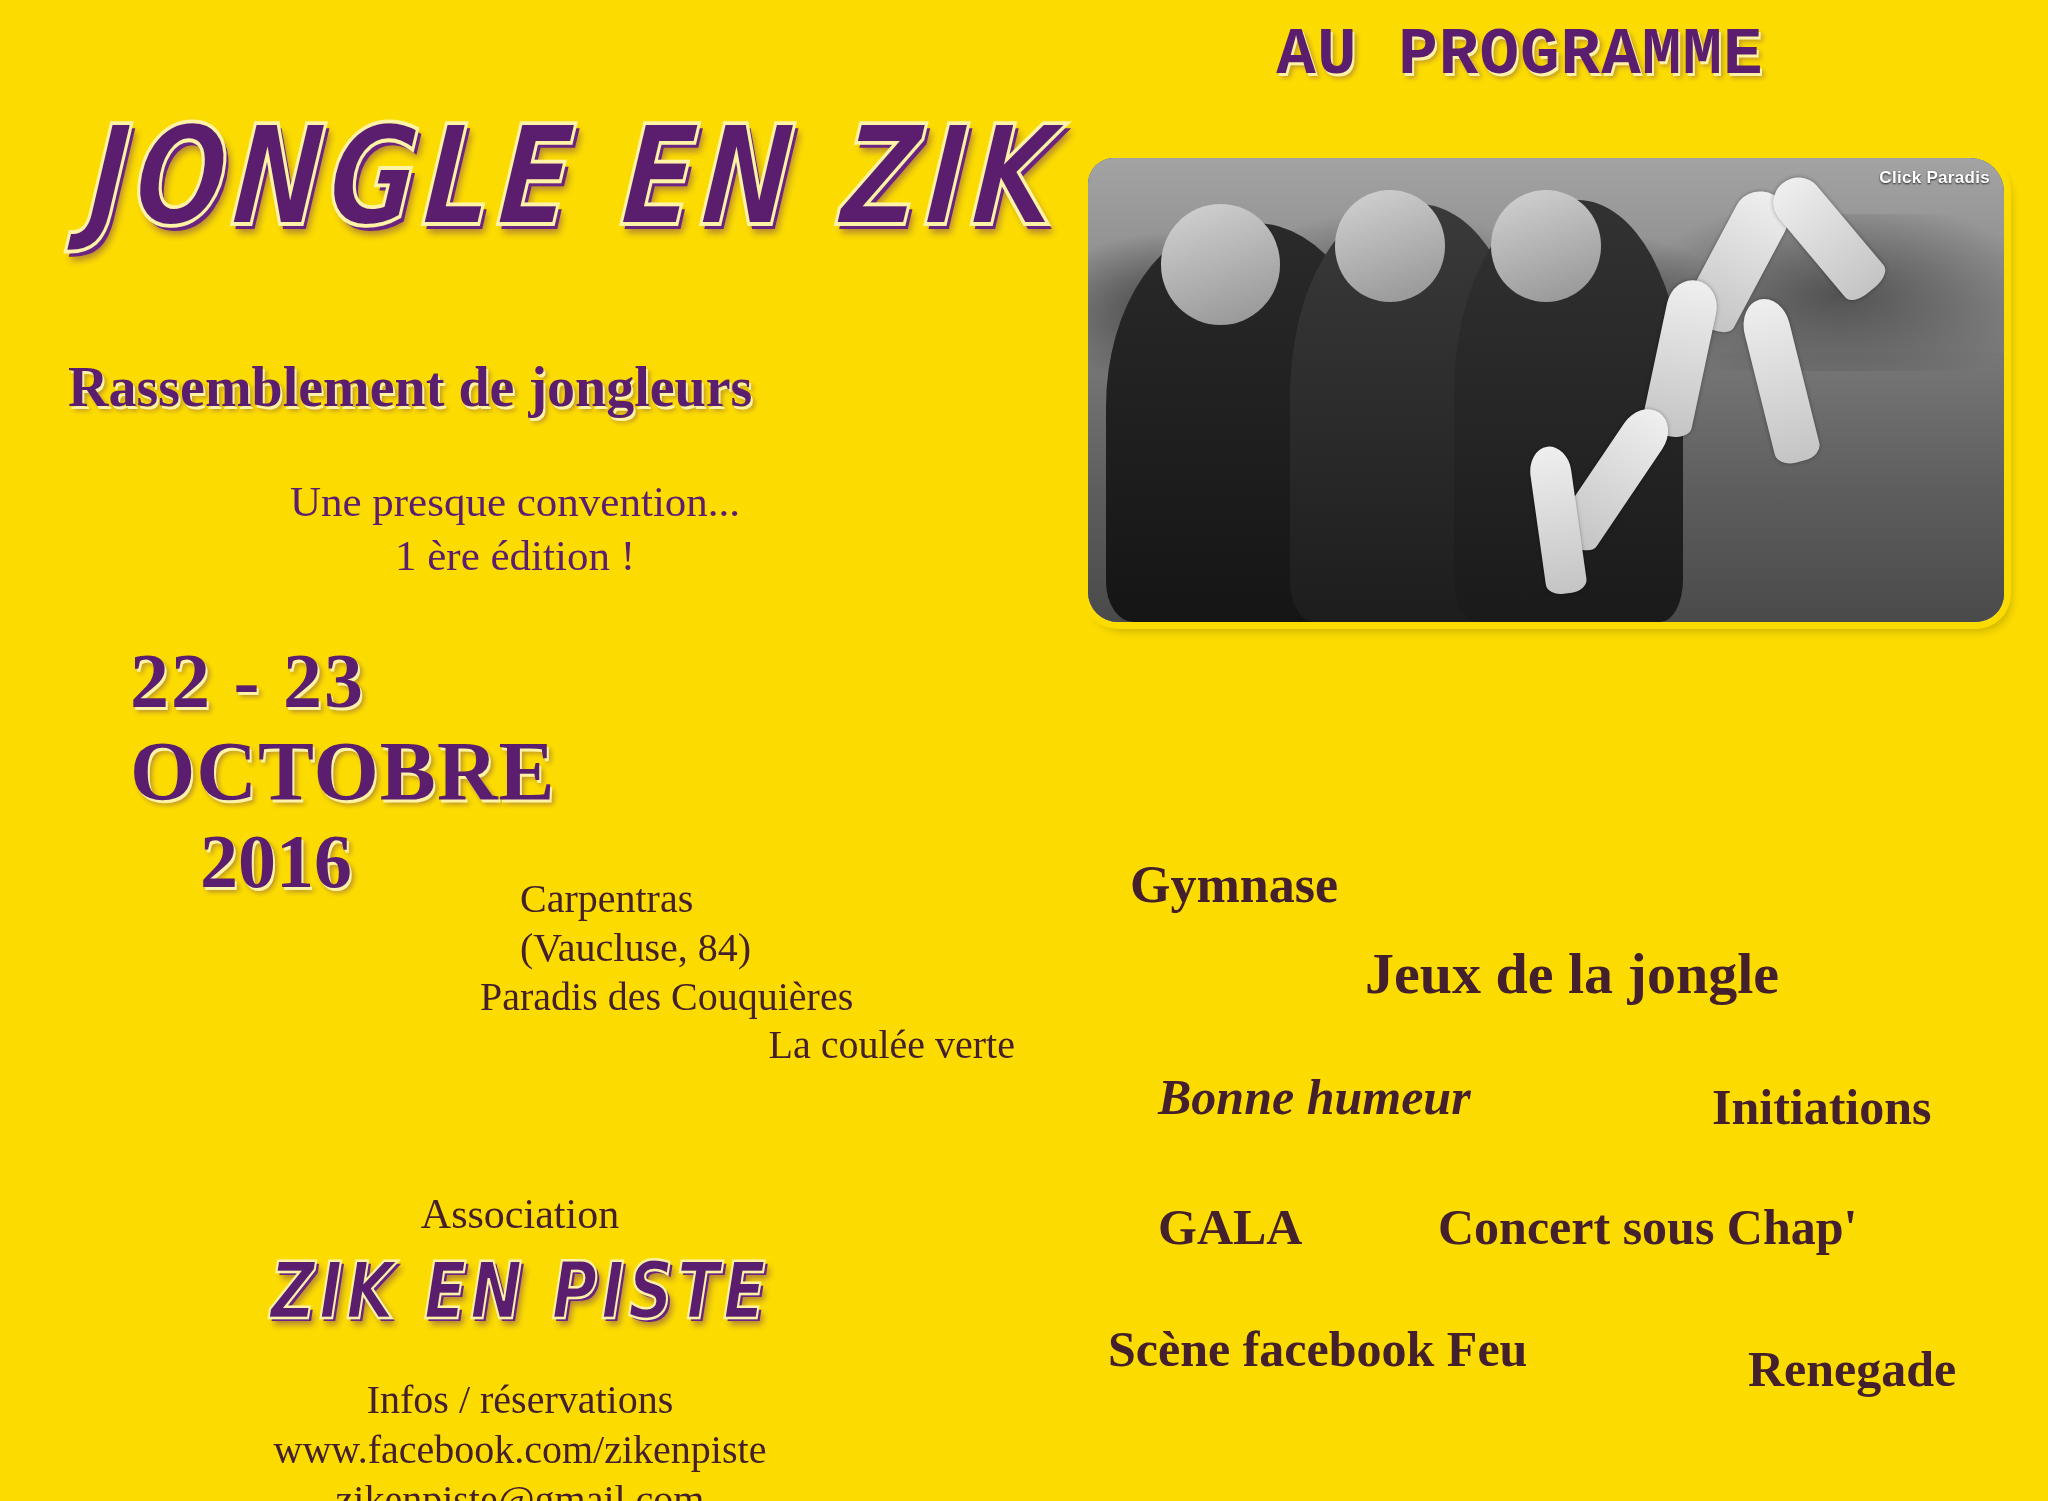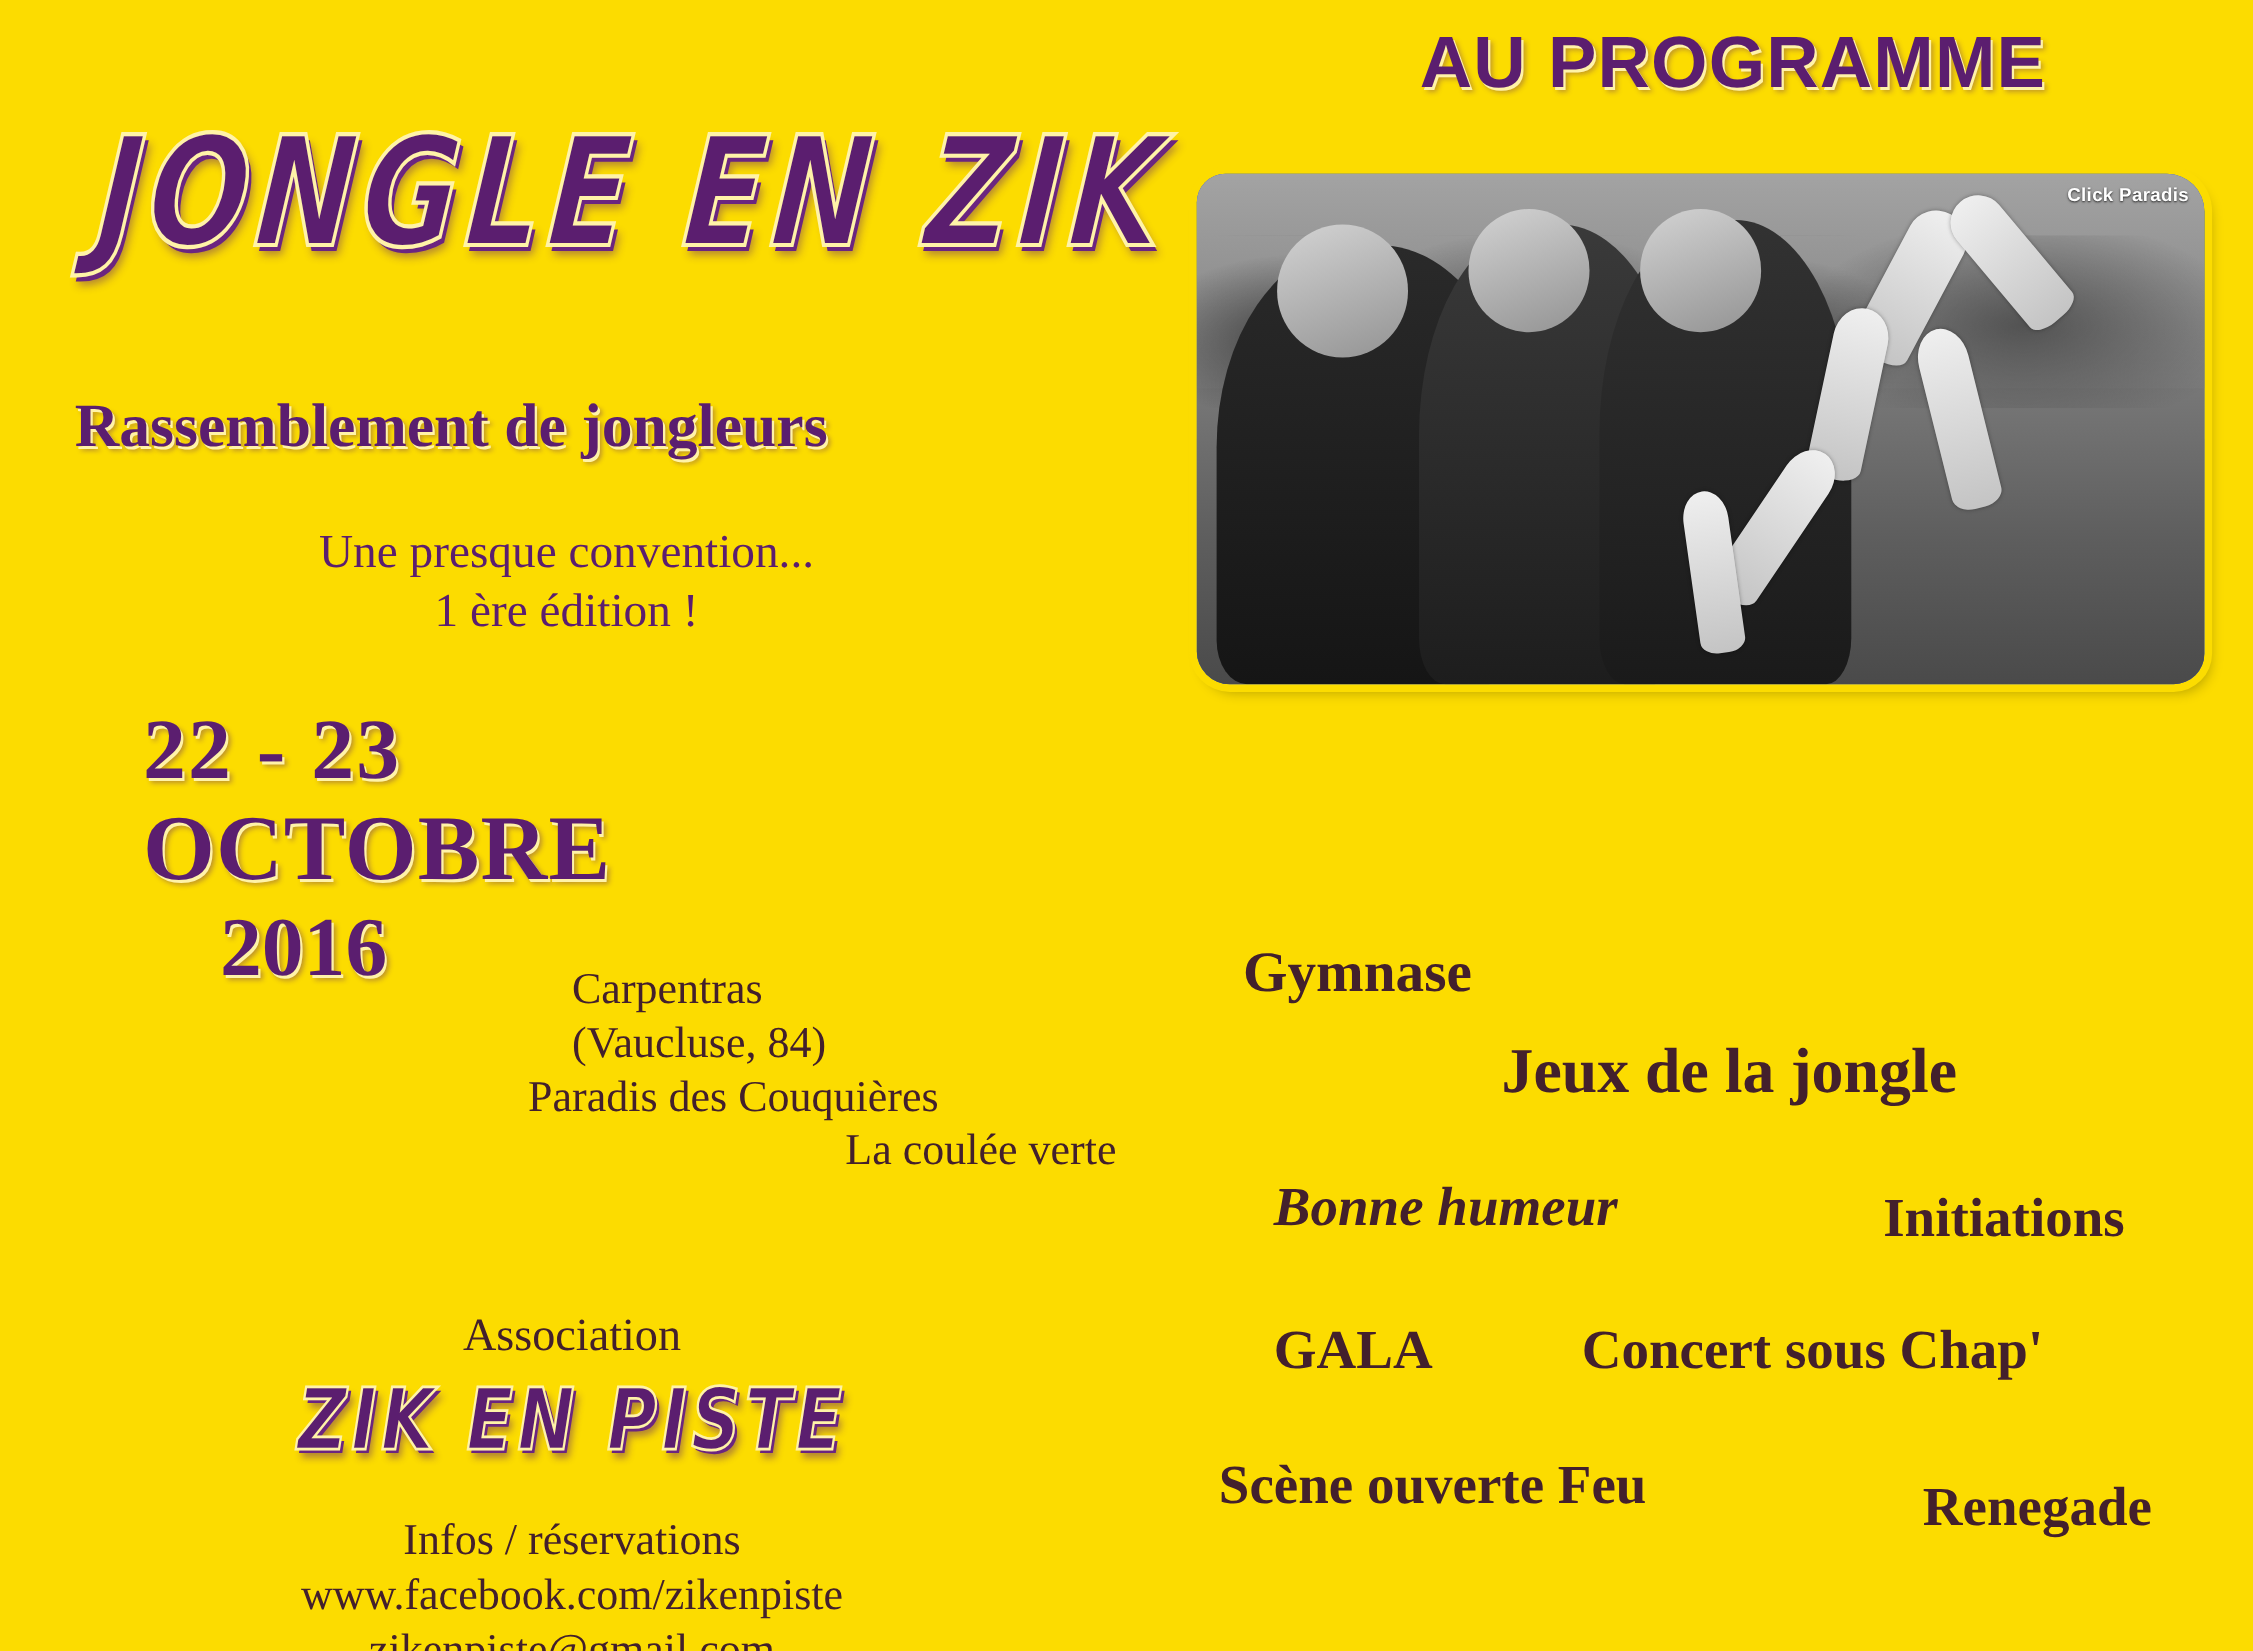--- a/index.html
+++ b/index.html
@@ -171,22 +171,22 @@
     top: 0;
     width: 1008px;
     height: 1501px;
   }
 
   .programme-title {
     position: absolute;
     left: 1180px;
     top: 18px;
     width: 680px;
-    text-align: right;
-    font-family: Liberation Sans, sans-serif;
+    text-align: center;
+    font-family: Liberation Mono, monospace;
     font-weight: bold;
     font-size: 66px;
     letter-spacing: 1px;
     color: #5B1E6F;
     text-shadow: 2px 3px 0 #FFF3A8, 4px 5px 5px rgba(90,30,110,0.35);
   }
 
   
   .photo-frame {
     position: absolute;
@@ -357,18 +357,18 @@
   <div class="prog-item" style="left:1365px; top:940px; font-size:58px;">Jeux de la jongle</div>
 
   <div class="prog-item" style="left:1158px; top:1068px; font-size:50px;font-style:italic;">Bonne humeur</div>
 
   <div class="prog-item" style="left:1712px; top:1078px; font-size:50px;">Initiations</div>
 
   <div class="prog-item" style="left:1158px; top:1198px; font-size:50px;">GALA</div>
 
   <div class="prog-item" style="left:1438px; top:1198px; font-size:50px;">Concert sous Chap'</div>
 
-  <div class="prog-item" style="left:1108px; top:1320px; font-size:50px;">Scène ouverte Feu</div>
+  <div class="prog-item" style="left:1108px; top:1320px; font-size:50px;">Scène facebook Feu</div>
 
   <div class="prog-item" style="left:1748px; top:1340px; font-size:50px;">Renegade</div>
 
 
 </div>
 
 </body></html>

